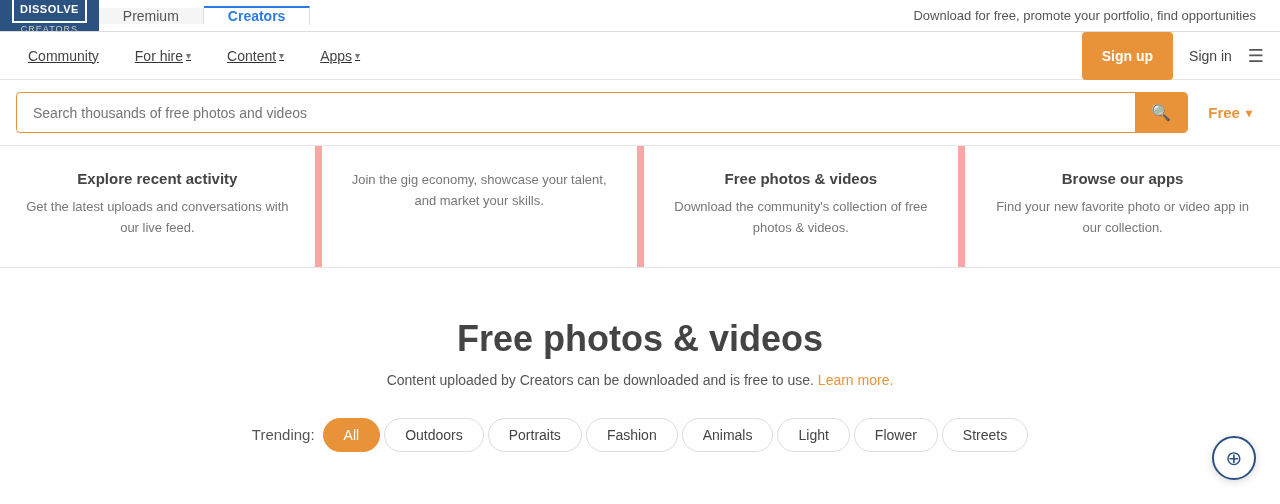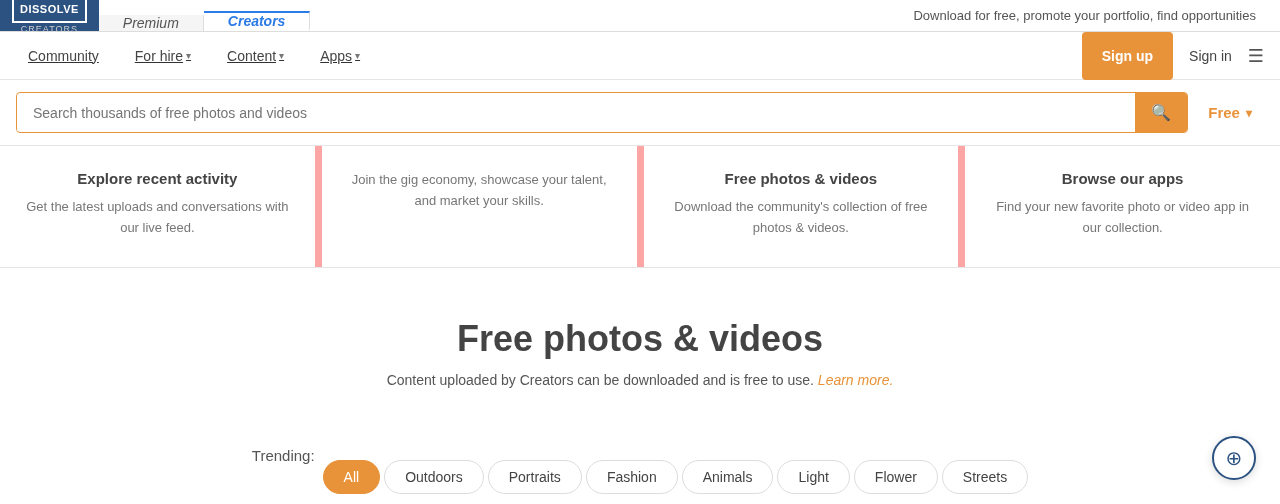--- a/index.html
+++ b/index.html
@@ -32,22 +32,21 @@
     }
     .logo-sub {
       font-size: 9px;
       letter-spacing: 1px;
       color: #ccc;
       text-align: center;
       margin-top: 1px;
     }
     .nav-tabs {
       display: flex;
-      align-items: flex-end;
-      font-style: italic;
+      align-items: center;
     }
     .nav-tab {
       display: flex;
       align-items: center;
       padding: 0 24px;
       font-size: 14px;
       color: #555;
       cursor: pointer;
       border-right: 1px solid #ddd;
       background: #f5f5f5;
@@ -210,21 +209,20 @@
     }
     .main-subtitle {
       font-size: 14px;
       color: #555;
       margin-bottom: 30px;
     }
     .learn-more-link {
       color: #e8933a;
       text-decoration: none;
       font-weight: 500;
-      font-style: italic;
     }
 
     
     .trending-row {
       display: flex;
       align-items: center;
       justify-content: center;
       gap: 4px;
       flex-wrap: wrap;
       padding: 0 16px;
@@ -236,21 +234,20 @@
     }
     .pill {
       padding: 8px 20px;
       border-radius: 50px;
       font-size: 14px;
       cursor: pointer;
       border: 1.5px solid #ddd;
       background: #fff;
       color: #444;
       font-weight: 500;
-      margin-top: 42px;
     }
     .pill.active {
       background: #e8933a;
       border-color: #e8933a;
       color: white;
     }
 
     
     .compass-btn {
       position: fixed;

